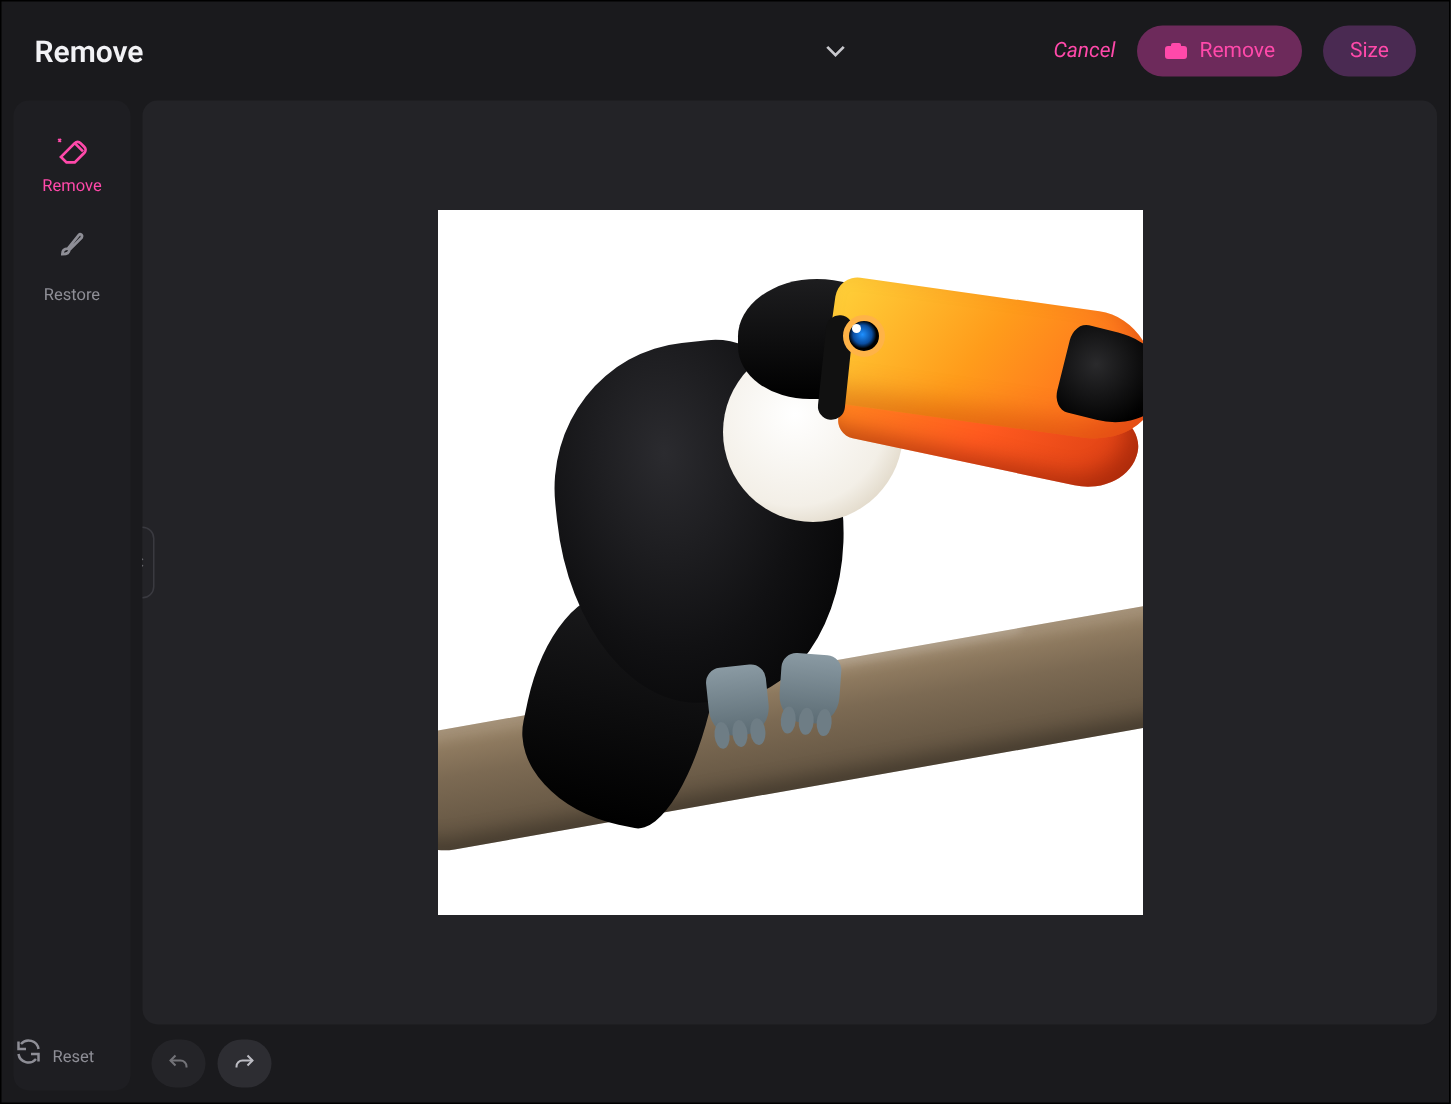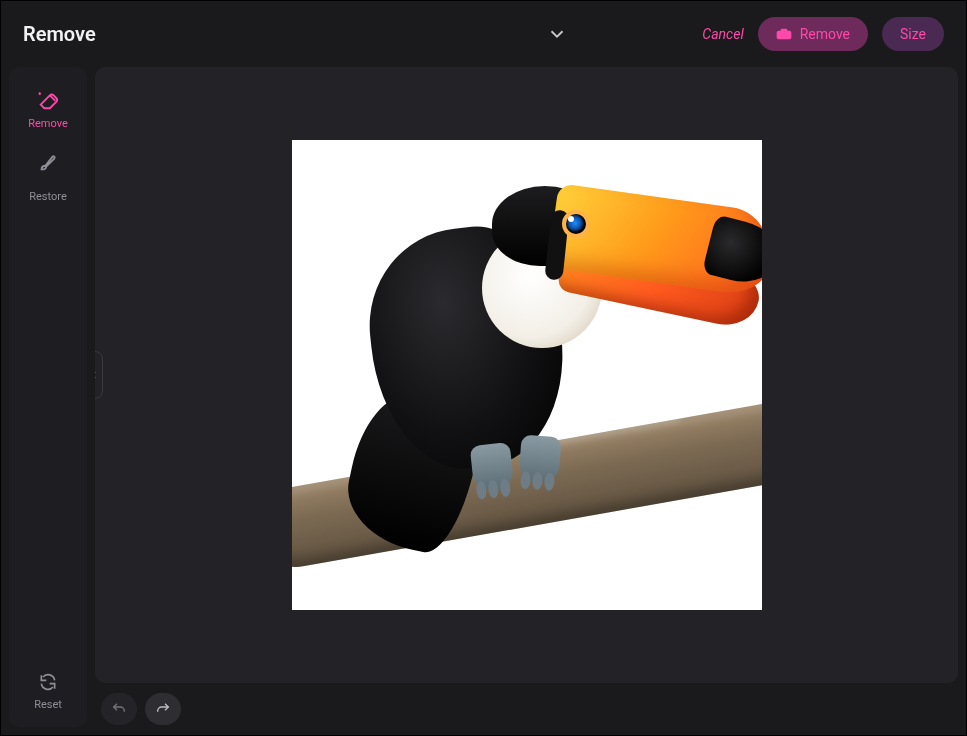--- a/index.html
+++ b/index.html
@@ -30,21 +30,21 @@
   .pill .cam{width:16px;height:12px;}
 
   
   .body{flex:1;display:flex;gap:8px;padding:0 8px 8px 8px;min-height:0;}
   .rail{width:78px;background:var(--panel-dark);border-radius:10px;display:flex;flex-direction:column;align-items:center;padding-top:14px;}
   .rail-item{width:100%;display:flex;flex-direction:column;align-items:center;gap:6px;padding:8px 0 14px 0;font-size:11px;cursor:pointer;}
   .rail-item.active{color:var(--pink);}
   .rail-item.inactive{color:var(--muted);gap:16px;}
   .rail-item svg{width:22px;height:22px;}
   .rail .grow{flex:1;}
-  .rail-reset{width:100%;display:flex;flex-direction:column;align-items:center;gap:6px;padding:10px 0 16px 0;font-size:11px;color:var(--muted);cursor:pointer;}
+  .rail-reset{width:100%;display:flex;flex-direction:row;align-items:flex-end;gap:6px;padding:10px 0 16px 0;font-size:11px;color:var(--muted);cursor:pointer;}
   .rail-reset svg{width:20px;height:20px;}
 
   .controls{width:340px;background:var(--panel);border-radius:10px;padding:18px 20px;}
   .ctrl-row{display:flex;align-items:center;gap:16px;}
   .ctrl-label{font-size:13px;color:#e2e2e6;width:40px;}
   .slider-wrap{flex:1;position:relative;height:20px;display:flex;align-items:center;}
   .slider-track{position:absolute;left:0;right:0;height:3px;background:#fff;border-radius:2px;}
   .slider-thumb{position:absolute;right:0;width:14px;height:14px;background:#fff;border-radius:50%;top:50%;transform:translate(0,-50%);cursor:grab;}
   .size-pill{min-width:52px;height:28px;border-radius:14px;background:#323238;display:flex;align-items:center;justify-content:center;font-size:13px;color:#fff;}
 

